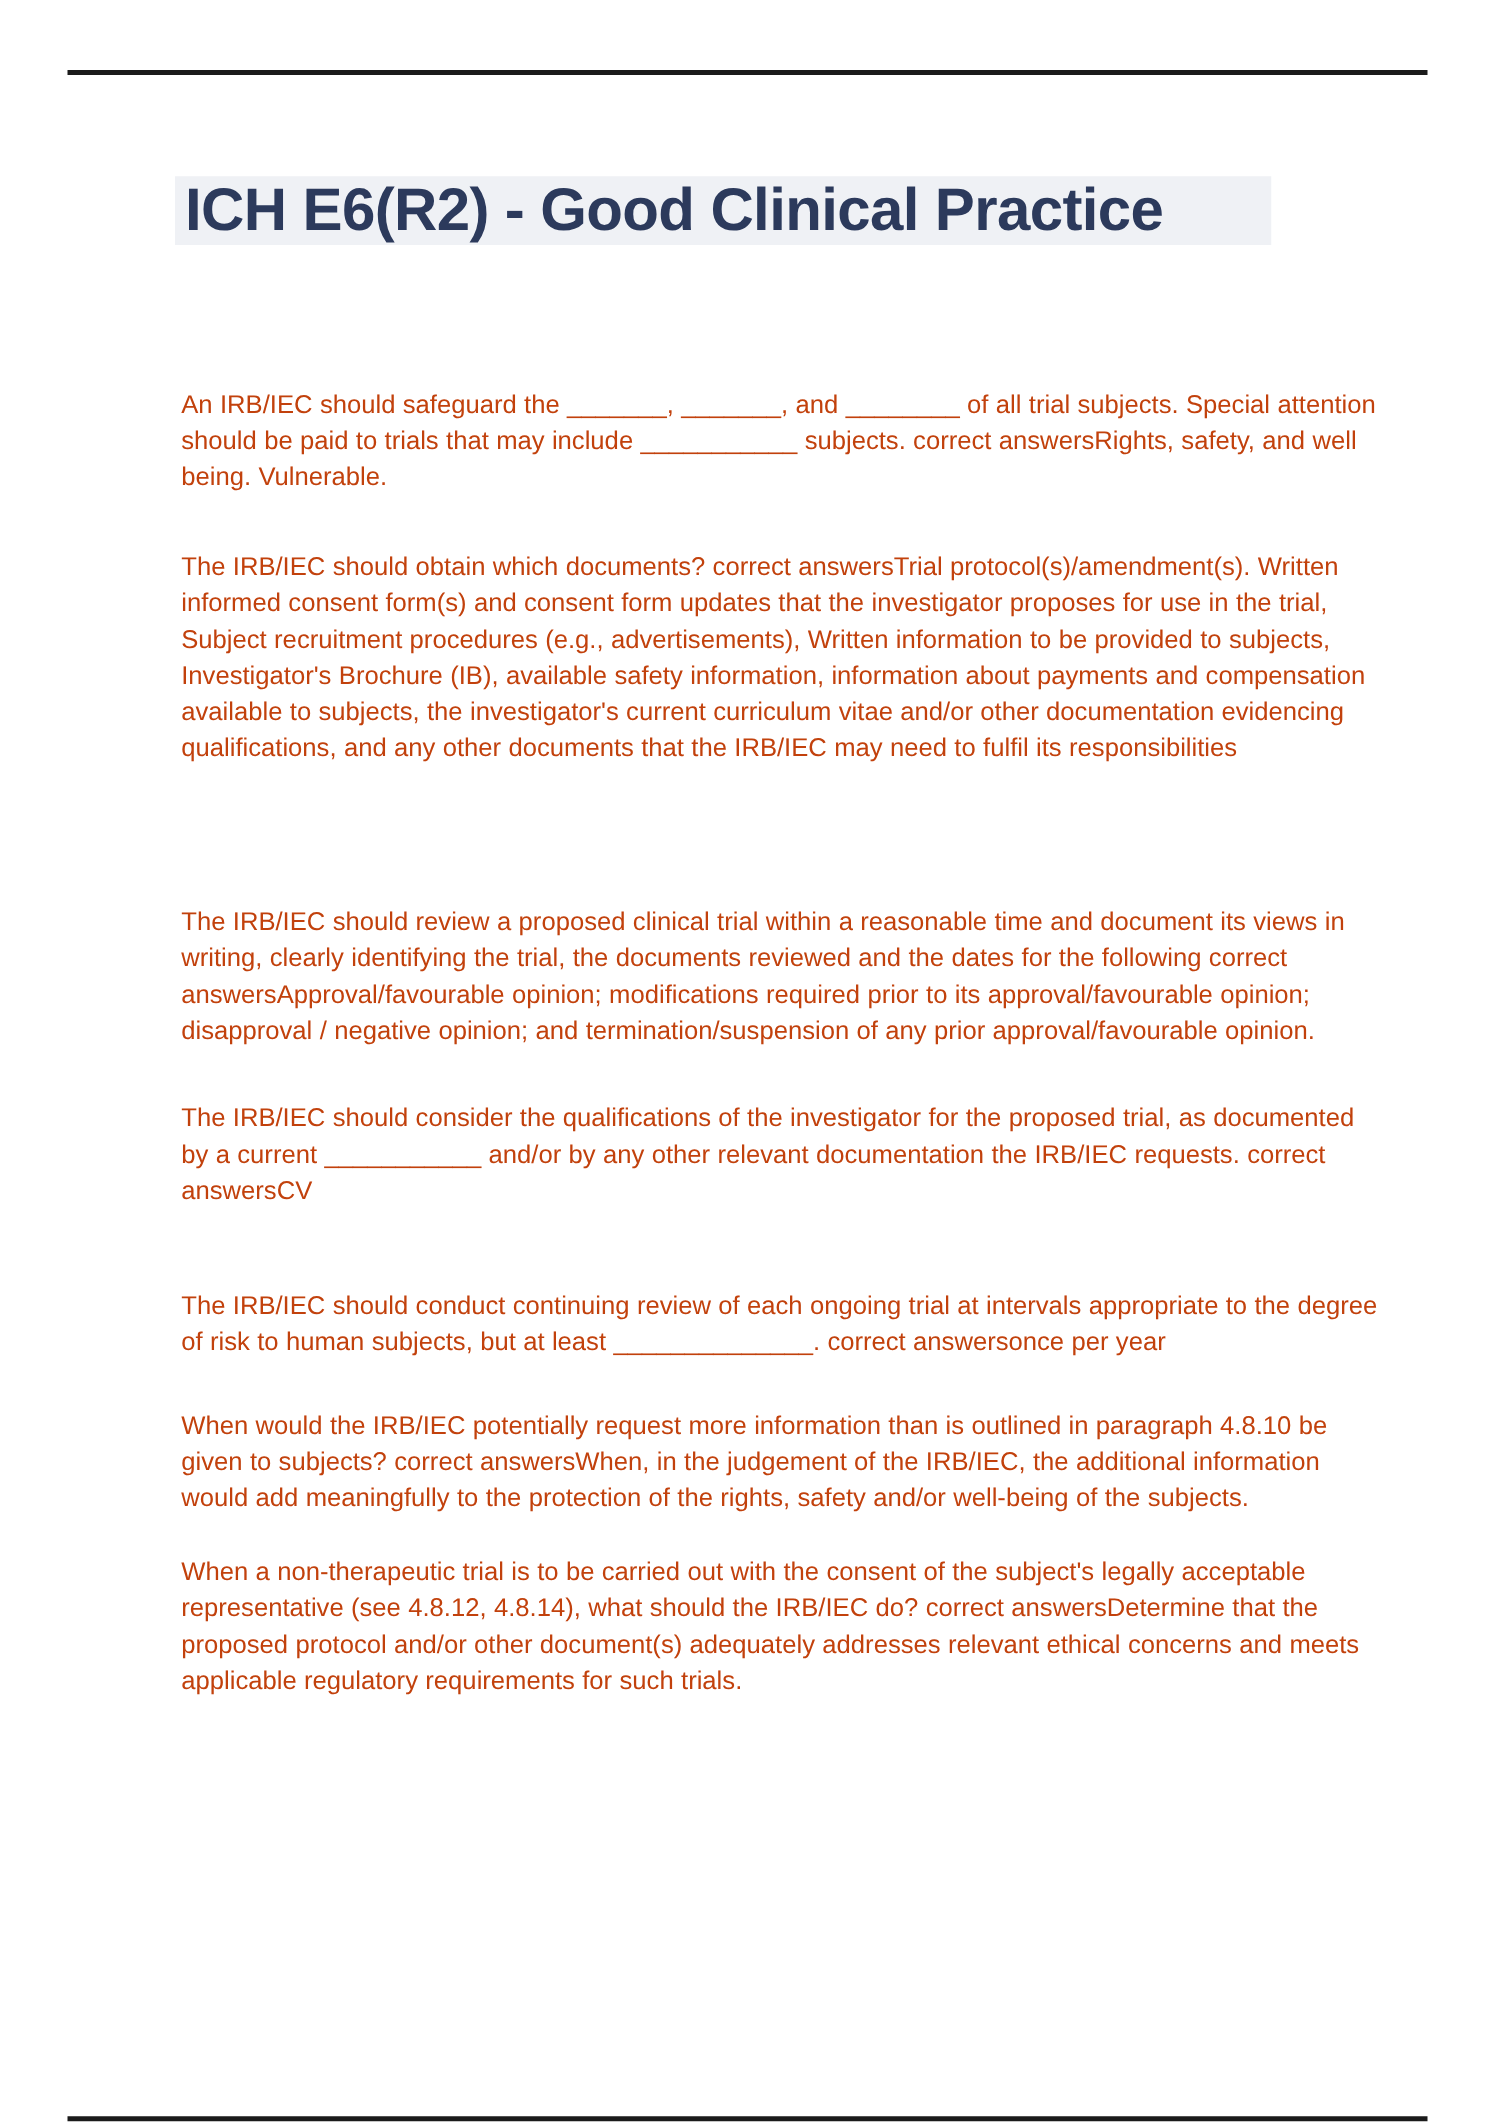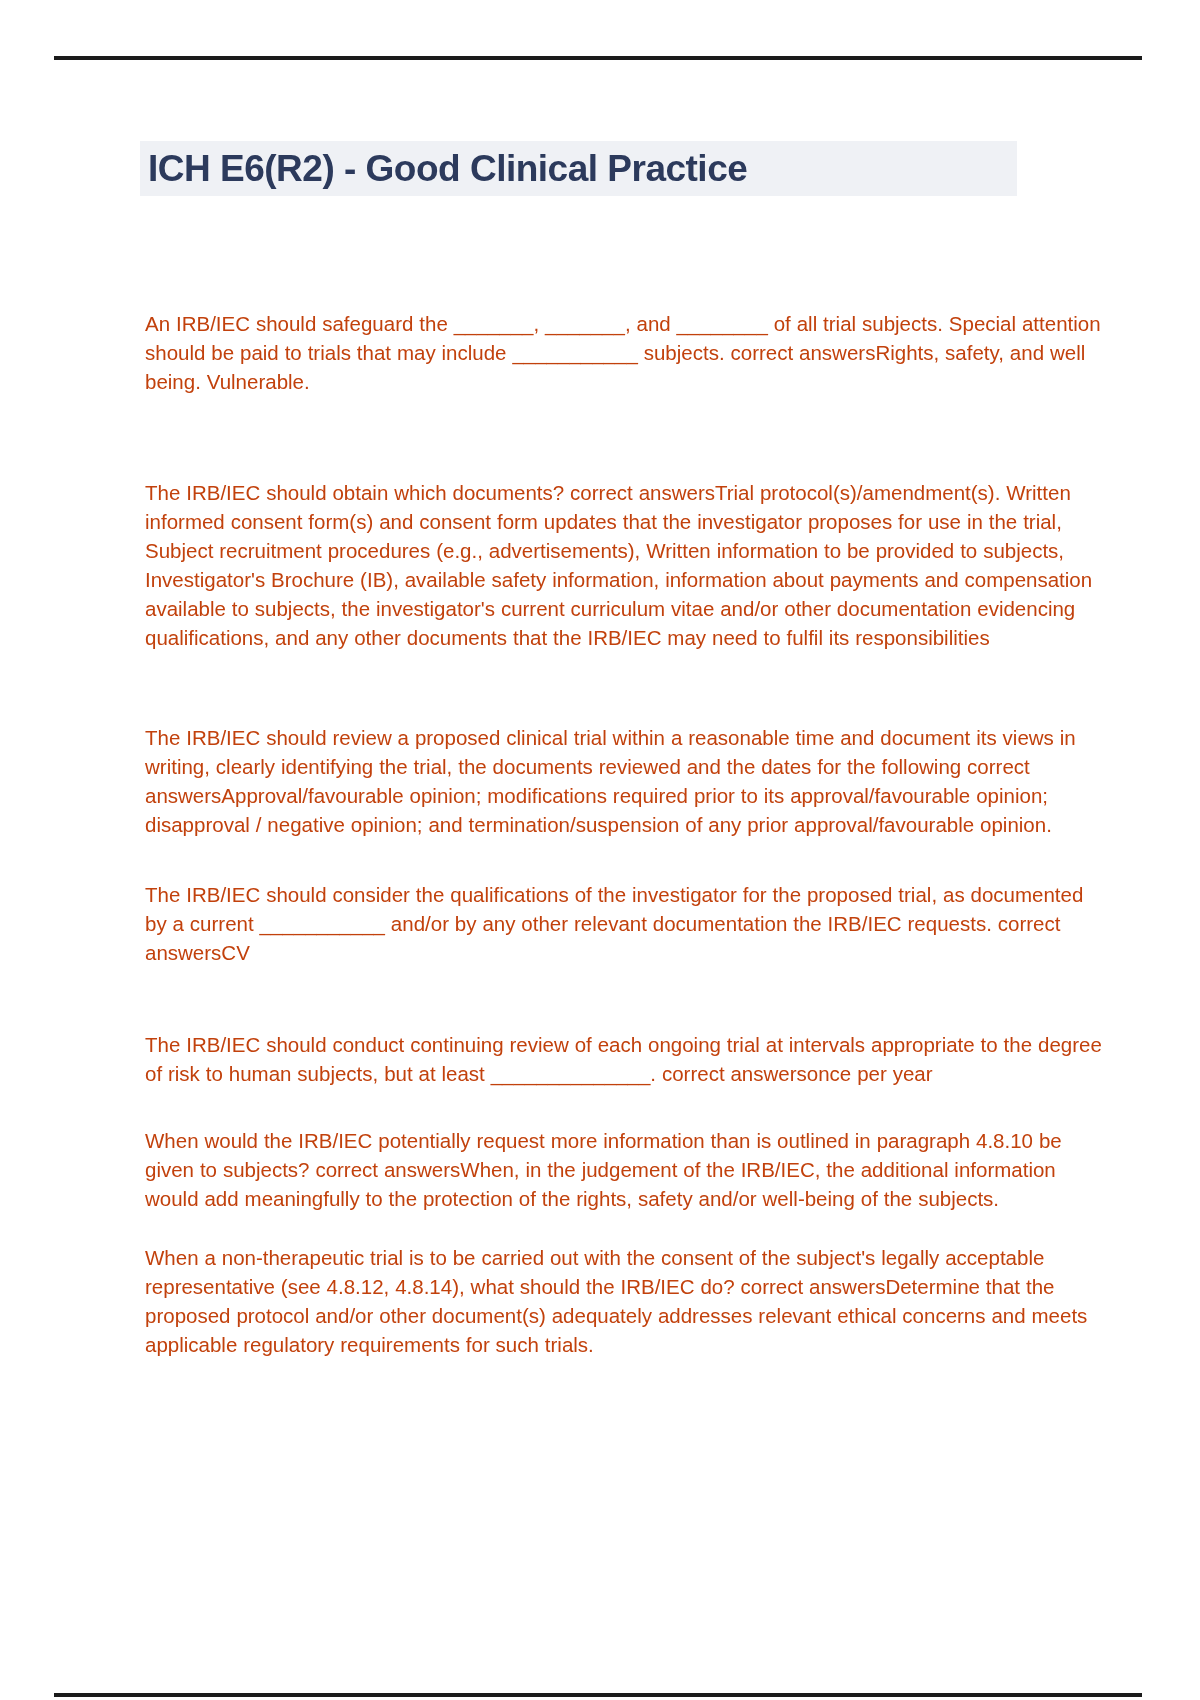--- a/index.html
+++ b/index.html
@@ -28,39 +28,39 @@
     position: absolute;
     left: 140px;
     top: 141px;
     width: 877px;
     height: 55px;
     background: #eff1f5;
     display: flex;
     align-items: center;
   }
   .page-title {
-    font-size: 37px;
+    font-size: 48px;
     font-weight: 700;
     color: #2c3a5c;
     padding-left: 8px;
     white-space: nowrap;
     letter-spacing: -0.5px;
   }
   .para {
     position: absolute;
     left: 145px;
     width: 965px;
     font-size: 20.5px;
     line-height: 29px;
     color: #c2410c;
     text-align: left;
     word-spacing: 0.2px;
   }
   .para-1 { top: 288px; }
-  .para-2 { top: 457px; }
+  .para-2 { top: 418px; }
   .para-3 { top: 702px; }
   .para-4 { top: 859px; }
   .para-5 { top: 1009px; }
   .para-6 { top: 1105px; }
   .para-7 { top: 1222px; }
 </style>
 </head>
 <body>
 
 <div class="page">

